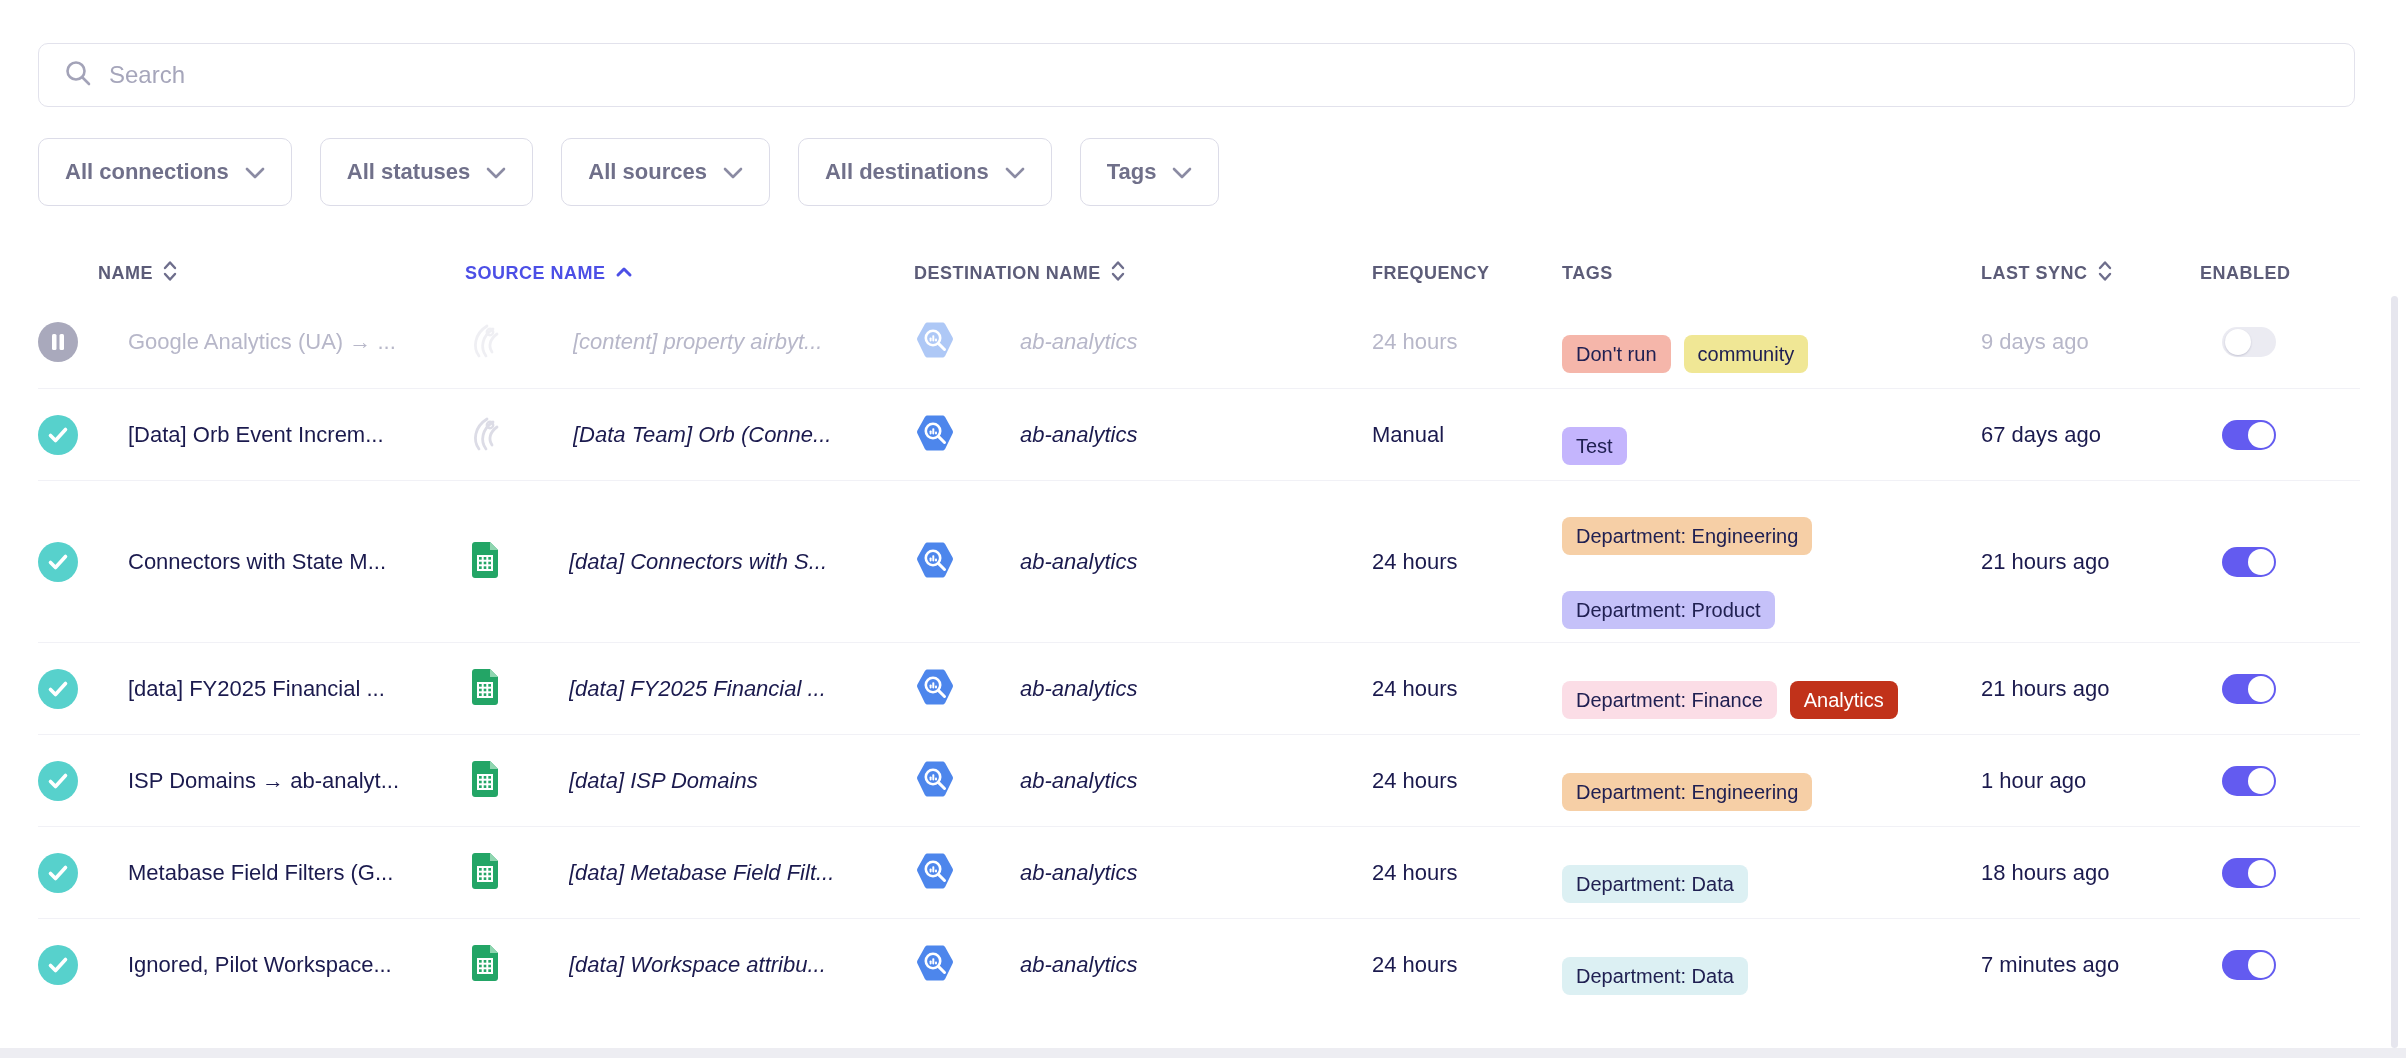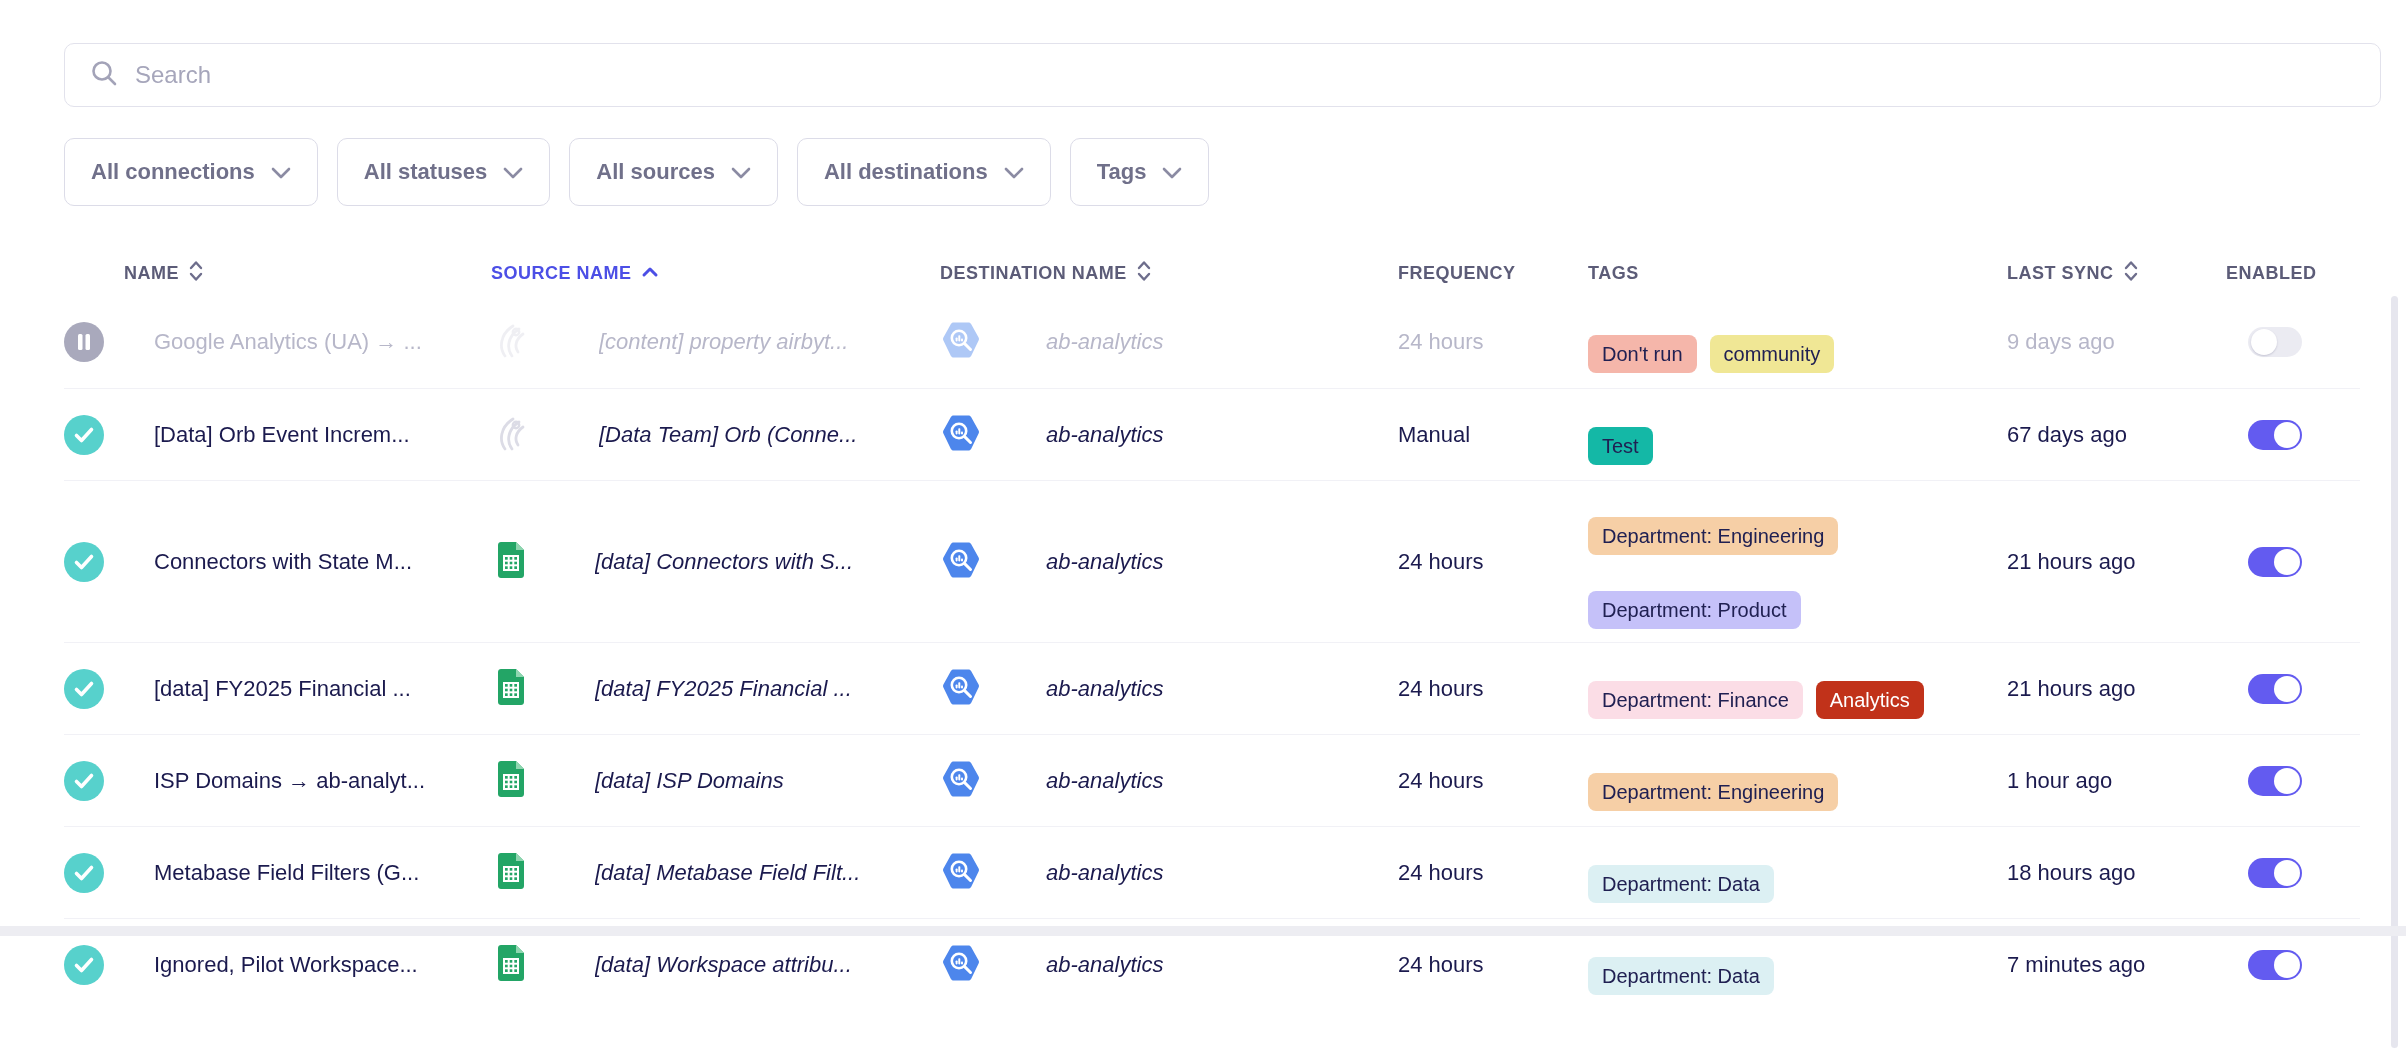--- a/index.html
+++ b/index.html
@@ -1,29 +1,29 @@
 <!DOCTYPE html>
 <html><head>
 <meta charset="utf-8">
 <style>
   * { box-sizing: border-box; margin: 0; padding: 0; }
   html, body { width: 2406px; height: 1058px; overflow: hidden; background: #ffffff;
     font-family: "Liberation Sans", "DejaVu Sans", sans-serif; color: #1b1a4e; }
-  .page { position: relative; width: 2406px; height: 936px; padding: 43px 46px 0 64px; }
+  .page { position: relative; width: 2406px; height: 1058px; padding: 43px 46px 0 38px; }
 
   
   .search-bar { display: flex; align-items: center; gap: 16px; height: 64px; width: 2317px;
     border: 1.5px solid #e2e2ec; border-radius: 10px; padding: 0 24px; background: #fff; }
   .search-bar svg { flex: 0 0 auto; }
   .search-bar input { border: none; outline: none; flex: 1; font-size: 24px;
     font-family: inherit; color: #43425d; background: transparent; }
   .search-bar input::placeholder { color: #a6a6bb; }
 
   
-  .filters { display: flex; gap: 19px; margin-top: 31px; }
+  .filters { display: flex; gap: 28px; margin-top: 31px; }
   .filter-btn { display: inline-flex; align-items: center; gap: 16px; height: 68px;
     padding: 0 26px; border: 1.5px solid #dcdce8; border-radius: 10px; background: #fff;
     font-size: 22px; font-weight: 700; color: #70708a; cursor: pointer; }
   .filter-btn svg { margin-top: 2px; }
 
   
   .grid-cols { display: grid;
     grid-template-columns: 60px 367px 449px 458px 190px 419px 219px 1fr;
     align-items: center; }
   .thead { margin-top: 44px; height: 46px; }
@@ -213,21 +213,21 @@
               <circle cx="19" cy="19" r="7.2" stroke="#fff" stroke-width="2.6" fill="none"></circle>
               <path d="M24.6 24.6 L30.5 30.5" stroke="#fff" stroke-width="3" stroke-linecap="round"></path>
               <rect x="15.6" y="18.4" width="2" height="4" rx="0.8" fill="#fff"></rect>
               <rect x="18.3" y="16.2" width="2" height="6.2" rx="0.8" fill="#fff"></rect>
               <rect x="21" y="19.4" width="2" height="3" rx="0.8" fill="#fff"></rect>
             </svg></span>
           <span class="cell-text name">ab-analytics</span>
         </div>
         <div class="cell-text plain">Manual</div>
         <div class="tags">
-          <span class="tag" style="background: #14b8a6; color: rgb(32, 32, 82);">Test</span>
+          <span class="tag" style="background: #c4b5fd; color: rgb(32, 32, 82);">Test</span>
         </div>
         <div class="cell-text plain">67 days ago</div>
         <div class="toggle on">
           <div class="knob"></div>
         </div>
       </div>
       <div class="grid-cols row">
         <div class="status-wrap">
           <svg width="40" height="40" viewBox="0 0 40 40">
             <circle cx="20" cy="20" r="20" fill="#57d1cc"></circle>

